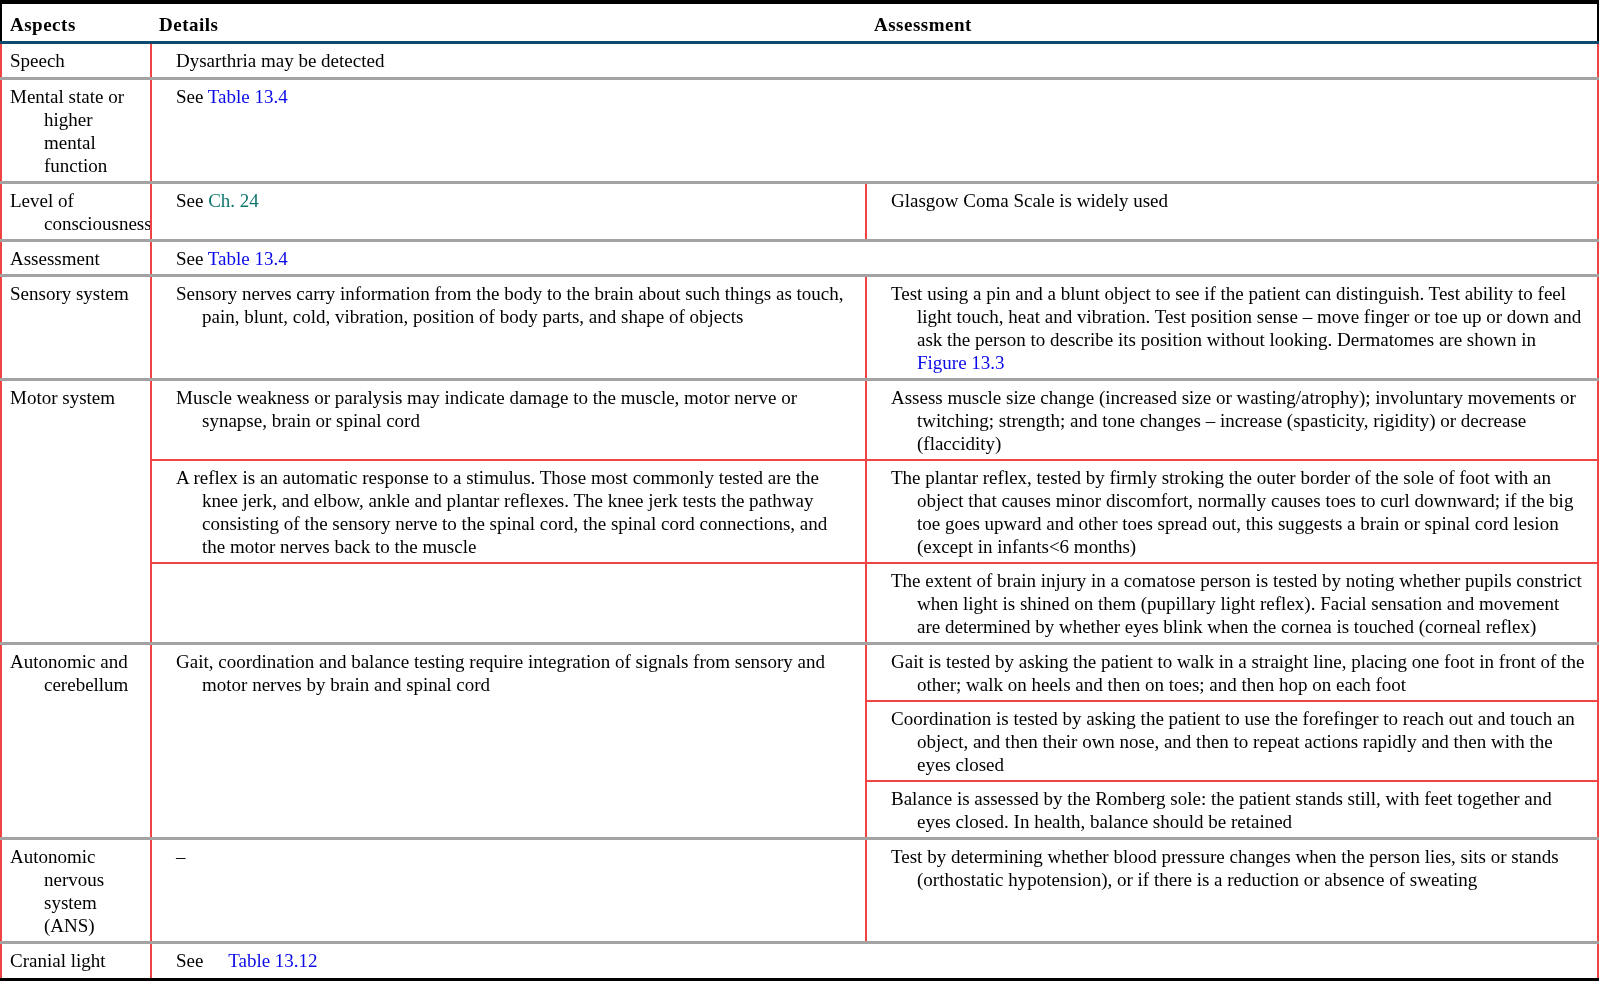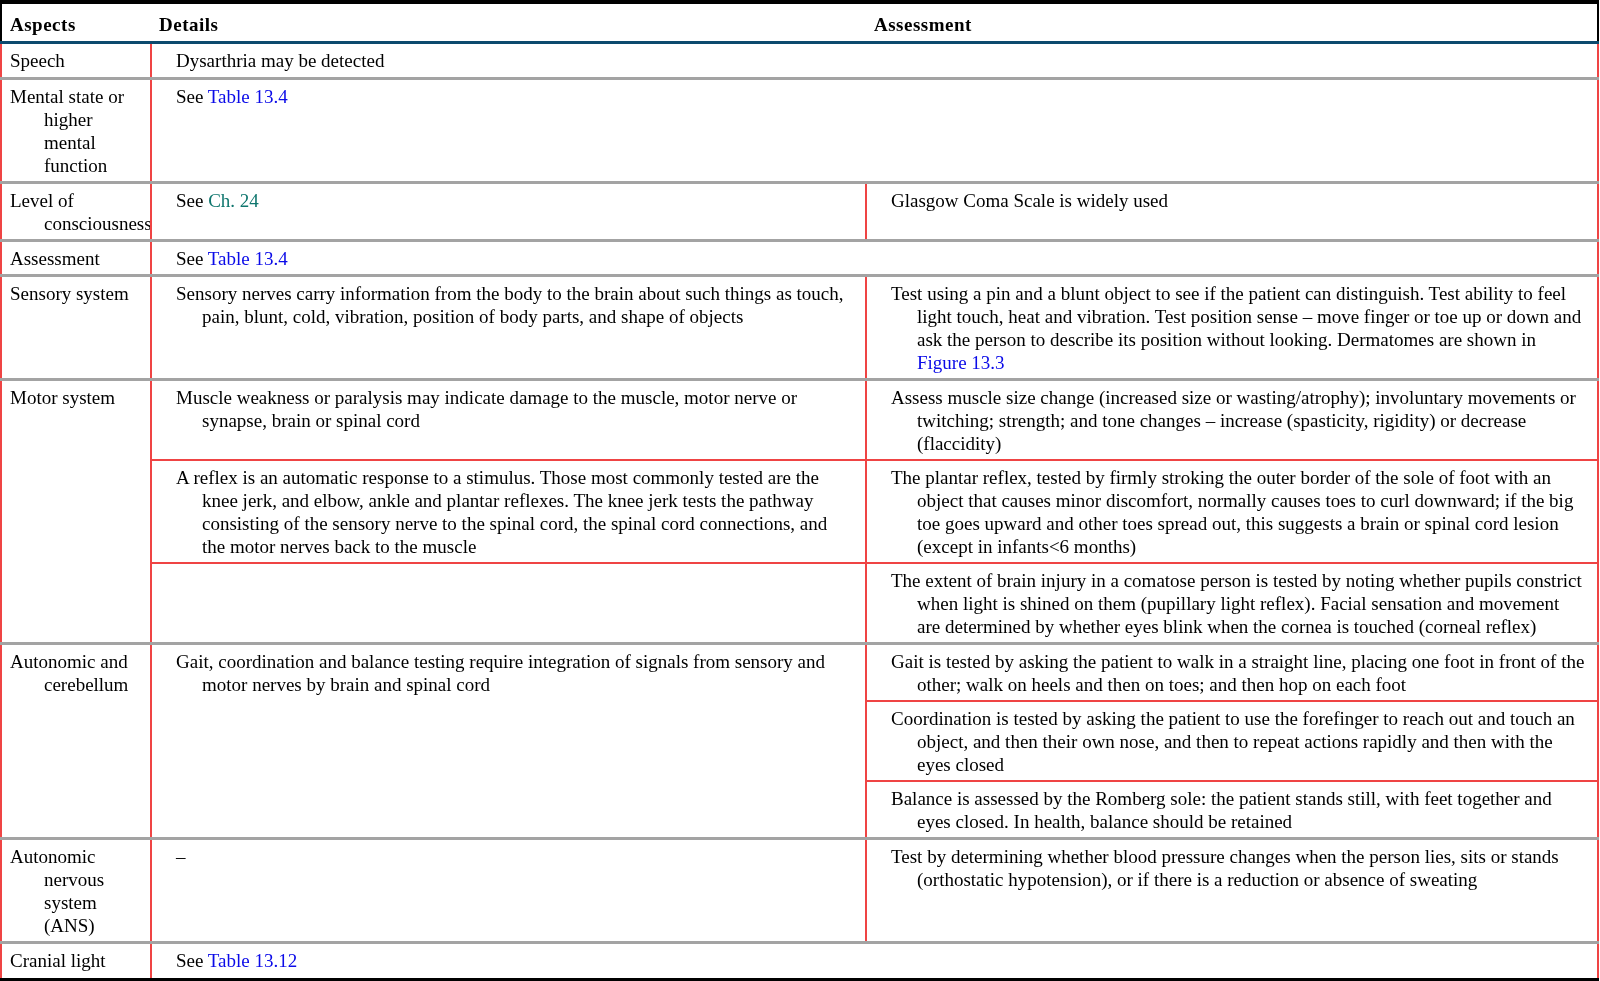--- a/index.html
+++ b/index.html
@@ -122,16 +122,16 @@
     <td class="aspect">Autonomic
 nervous
 system
 (ANS)</td>
     <td class="hang">–</td>
     <td class="hang">Test by determining whether blood pressure changes when the person lies, sits or stands (orthostatic hypotension), or if there is a reduction or absence of sweating</td>
   </tr>
 
   <tr class="major" style="height:37px">
     <td class="aspect">Cranial light</td>
-    <td class="hang" colspan="2"><span>See </span><a class="link" style="color: rgb(11, 11, 232);">Table 13.12</a></td>
+    <td class="hang" colspan="2"><span>See </span><a class="link" style="color: rgb(11, 11, 232); margin-left: 20px;">Table 13.12</a></td>
   </tr>
 </tbody>
   </table>
 
 </body></html>

